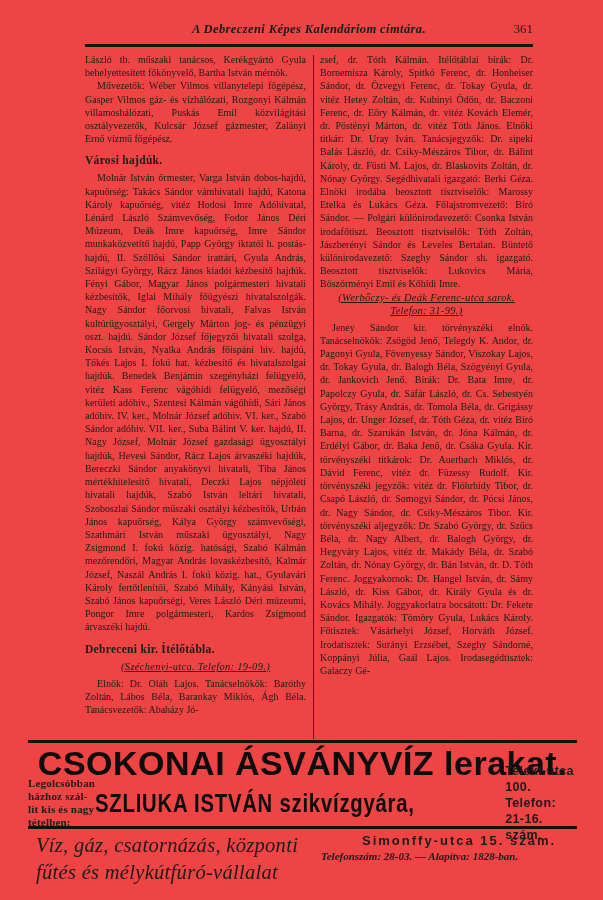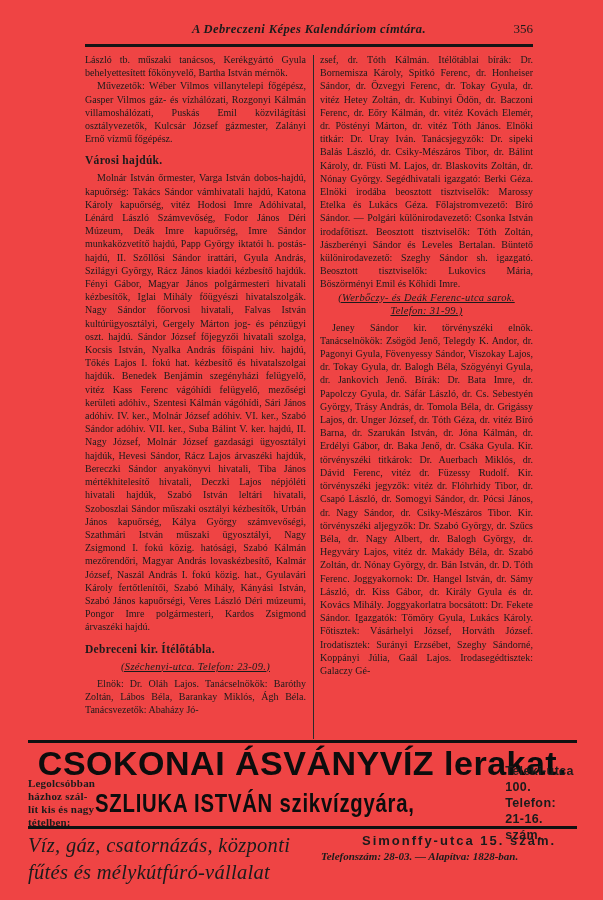--- a/index.html
+++ b/index.html
@@ -61,54 +61,54 @@
     font-family:"Liberation Sans", sans-serif; font-weight:bold;
     font-size:26px; line-height:30px; letter-spacing:1px; color:#0d0d0d;
   }
   .ad1-right {
     width:148px; text-align:left;
     font-family:"Liberation Sans", sans-serif; font-weight:bold;
     font-size:12.5px; line-height:16px; letter-spacing:0.4px;
   }
   .ad-rule { border-top:3px solid #111; margin:4px 0 3px; }
   .ad2 { display:flex; justify-content:space-between; align-items:flex-start; }
-  .ad2-left { font:italic 20.5px/27px "Liberation Serif", serif; letter-spacing:0.3px; }
+  .ad2-left { font:italic 20.5px/27px "Liberation Serif", serif; letter-spacing:0.3px;margin-left:8px; }
   .ad2-right { width:256px; padding-top:1px; }
   .fuvessy-name {
     font-family:"Liberation Sans", sans-serif; font-weight:bold;
     font-size:23px; line-height:25px; letter-spacing:2.5px; white-space:nowrap; color:#0d0d0d;
   }
   .fuvessy-addr {
     font-family:"Liberation Sans", sans-serif; font-weight:bold;
     font-size:13px; line-height:16px; letter-spacing:2px; white-space:nowrap;margin-left:41px;
   }
   .fuvessy-info {
     font:italic bold 11px/14px "Liberation Serif", serif; white-space:nowrap;
   }
 </style>
 </head>
 <body>
 
 <div class="page">
 
   <div class="header">
     <span class="header-title">A Debreczeni Képes Kalendáriom címtára.</span>
-    <span class="page-number">356</span>
+    <span class="page-number">361</span>
   </div>
   <div class="header-rule"></div>
 
   <div class="columns">
 
     <div class="col col-left">
       <p class="noindent">László tb. műszaki tanácsos, Kerékgyártó Gyula behelyettesített főkönyvelő, Bartha István mérnök.</p>
       <p>Művezetők: Wéber Vilmos villanytelepi főgépész, Gasper Vilmos gáz- és vízhálózati, Rozgonyi Kálmán villamoshálózati, Puskás Emil közvilágítási osztályvezetők, Kulcsár József gázmester, Zalányi Ernő vízmű főgépész.</p>
       <h3>Városi hajdúk.</h3>
       <p>Molnár István őrmester, Varga István dobos-hajdú, kapuőrség: Takács Sándor vámhivatali hajdú, Katona Károly kapuőrség, vitéz Hodosi Imre Adóhivatal, Lénárd László Számvevőség, Fodor János Déri Múzeum, Deák Imre kapuőrség, Imre Sándor munkaközvetítő hajdú, Papp György iktatói h. postás-hajdú, II. Szőllősi Sándor irattári, Gyula András, Szilágyi György, Rácz János kiadói kézbesítő hajdúk. Fényi Gábor, Magyar János polgármesteri hivatali kézbesítők, Iglai Mihály főügyészi hivatalszolgák. Nagy Sándor főorvosi hivatali, Falvas István kultúrügyosztályi, Gergely Márton jog- és pénzügyi oszt. hajdú. Sándor József főjegyzői hivatali szolga, Kocsis István, Nyalka András főispáni hiv. hajdú, Tőkés Lajos I. fokú hat. kézbesítő és hivatalszolgai hajdúk. Benedek Benjámin szegényházi felügyelő, vitéz Kass Ferenc vágóhídi felügyelő, mezőségi kerületi adóhiv., Szentesi Kálmán vágóhídi, Sári János adóhiv. IV. ker., Molnár József adóhiv. VI. ker., Szabó Sándor adóhiv. VII. ker., Suba Bálint V. ker. hajdú, II. Nagy József, Molnár József gazdasági ügyosztályi hajdúk, Hevesi Sándor, Rácz Lajos árvaszéki hajdúk, Bereczki Sándor anyakönyvi hivatali, Tiba János mértékhitelesítő hivatali, Deczki Lajos népjóléti hivatali hajdúk, Szabó István leltári hivatali, Szoboszlai Sándor műszaki osztályi kézbesítők, Urbán János kapuőrség, Kálya György számvevőségi, Szathmári István műszaki ügyosztályi, Nagy Zsigmond I. fokú közig. hatósági, Szabó Kálmán mezőrendőri, Magyar András lovaskézbesítő, Kalmár József, Naszál András I. fokú közig. hat., Gyulavári Károly fertőtlenítői, Szabó Mihály, Kányási István, Szabó János kapuőrségi, Veres László Déri múzeumi, Pongor Imre polgármesteri, Kardos Zsigmond árvaszéki hajdú.</p>
       <h3>Debreceni kir. Ítélőtábla.</h3>
-      <div class="subtitle">(Széchenyi-utca. Telefon: 23-09.)</div>
+      <div class="subtitle">(Széchenyi-utca. Telefon: 19-09.)</div>
       <p>Elnök: Dr. Oláh Lajos. Tanácselnökök: Baróthy Zoltán, Lábos Béla, Barankay Miklós, Ágh Béla. Tanácsvezetők: Abaházy Jó-</p>
     </div>
 
     <div class="vdivider"></div>
 
     <div class="col col-right">
       <p class="noindent">zsef, dr. Tóth Kálmán. Itélőtáblai bírák: Dr. Bornemisza Károly, Spitkó Ferenc, dr. Honheiser Sándor, dr. Özvegyi Ferenc, dr. Tokay Gyula, dr. vitéz Hetey Zoltán, dr. Kubinyi Ödön, dr. Baczoni Ferenc, dr. Eőry Kálmán, dr. vitéz Kovách Elemér, dr. Pöstényi Márton, dr. vitéz Tóth János. Elnöki titkár: Dr. Uray Iván. Tanácsjegyzők: Dr. sipeki Balás László, dr. Csiky-Mészáros Tibor, dr. Bálint Károly, dr. Füsti M. Lajos, dr. Blaskovits Zoltán, dr. Nónay György. Segédhivatali igazgató: Berki Géza. Elnöki irodába beosztott tisztviselők: Marossy Etelka és Lukács Géza. Főlajstromvezető: Bíró Sándor. — Polgári különirodavezető: Csonka István irodafőtiszt. Beosztott tisztviselők: Tóth Zoltán, Jászberényi Sándor és Leveles Bertalan. Büntető különirodavezető: Szeghy Sándor sh. igazgató. Beosztott tisztviselők: Lukovics Mária, Böszörményi Emil és Kőhídi Imre.</p>
       <div class="subtitle">(Werbőczy- és Deák Ferenc-utca sarok. Telefon: 31-99.)</div>
       <p>Jeney Sándor kir. törvényszéki elnök. Tanácselnökök: Zsögöd Jenő, Telegdy K. Andor, dr. Pagonyi Gyula, Fövenyessy Sándor, Viszokay Lajos, dr. Tokay Gyula, dr. Balogh Béla, Szögyényi Gyula, dr. Jankovich Jenő. Bírák: Dr. Bata Imre, dr. Papolczy Gyula, dr. Sáfár László, dr. Cs. Sebestyén György, Trásy András, dr. Tomola Béla, dr. Grigássy Lajos, dr. Unger József, dr. Tóth Géza, dr. vitéz Bíró Barna, dr. Szarukán István, dr. Jóna Kálmán, dr. Erdélyi Gábor, dr. Baka Jenő, dr. Csáka Gyula. Kir. törvényszéki titkárok: Dr. Auerbach Miklós, dr. Dávid Ferenc, vitéz dr. Füzessy Rudolf. Kir. törvényszéki jegyzők: vitéz dr. Flóhrhidy Tibor, dr. Csapó László, dr. Somogyi Sándor, dr. Pócsi János, dr. Nagy Sándor, dr. Csiky-Mészáros Tibor. Kir. törvényszéki aljegyzők: Dr. Szabó György, dr. Szűcs Béla, dr. Nagy Albert, dr. Balogh György, dr. Hegyváry Lajos, vitéz dr. Makády Béla, dr. Szabó Zoltán, dr. Nónay György, dr. Bán István, dr. D. Tóth Ferenc. Joggyakornok: Dr. Hangel István, dr. Sámy László, dr. Kiss Gábor, dr. Király Gyula és dr. Kovács Mihály. Joggyakorlatra bocsátott: Dr. Fekete Sándor. Igazgatók: Tömöry Gyula, Lukács Károly. Főtisztek: Vásárhelyi József, Horváth József. Irodatisztek: Surányi Erzsébet, Szeghy Sándorné, Koppányi Júlia, Gaál Lajos. Irodasegédtisztek: Galaczy Gé-</p>
     </div>

